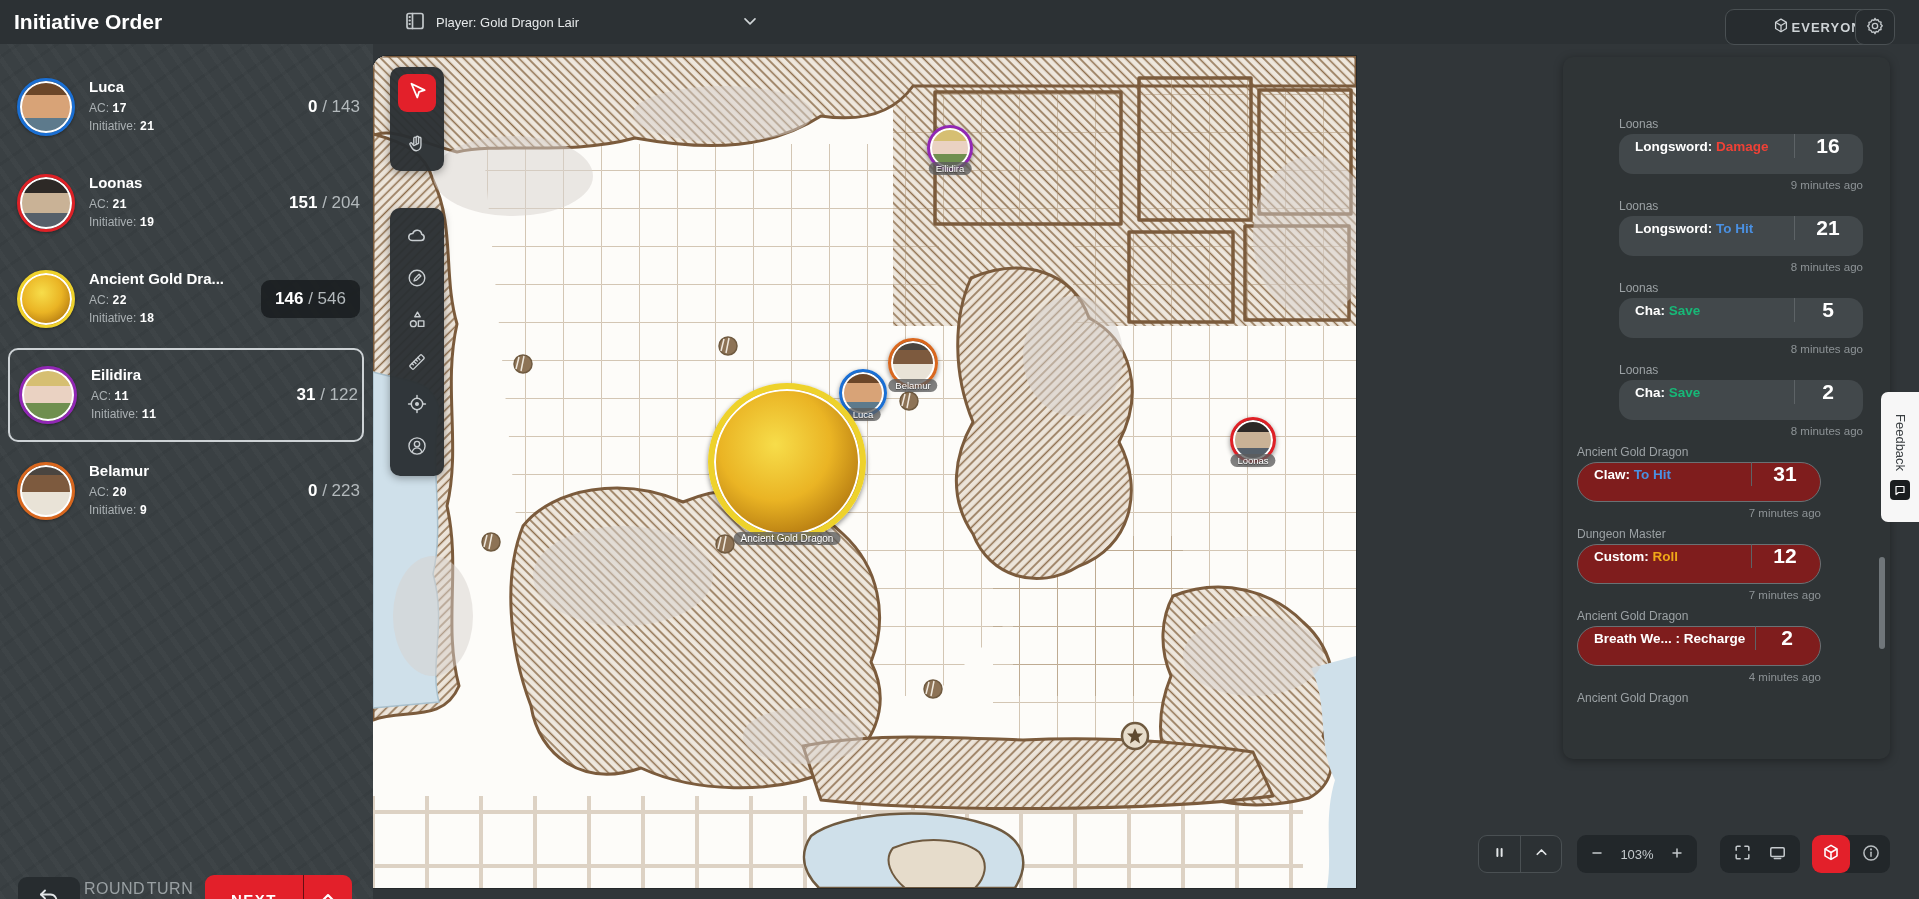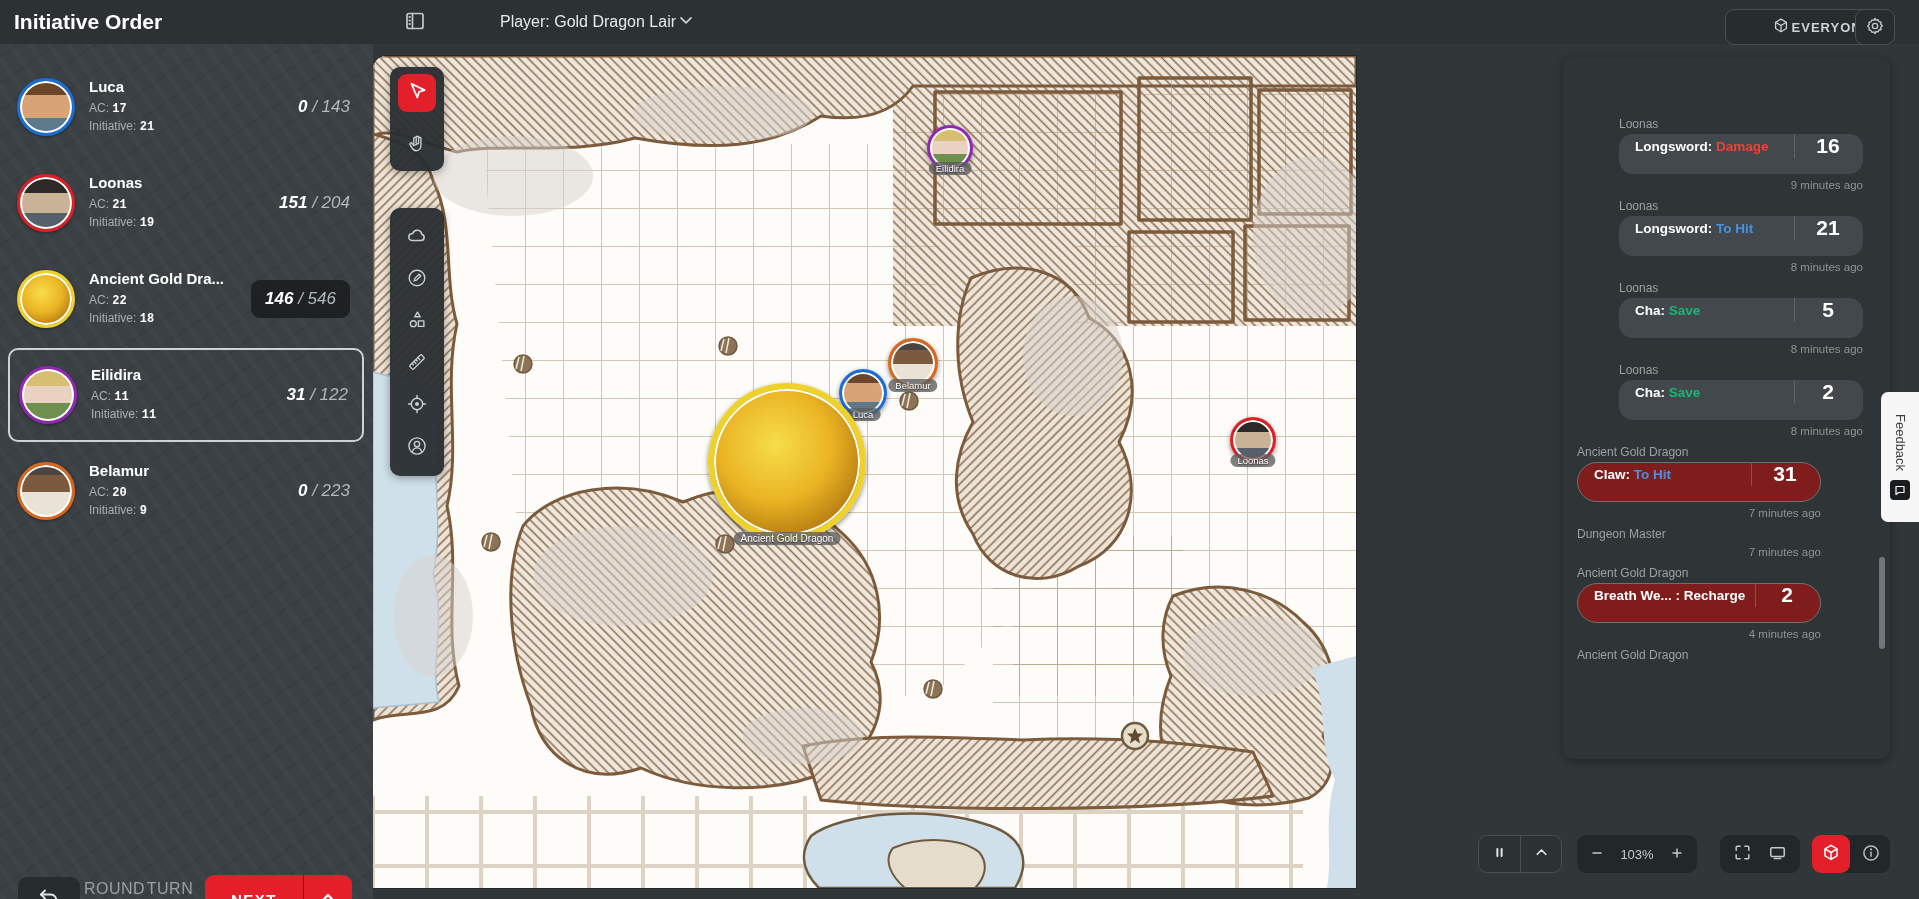--- a/index.html
+++ b/index.html
@@ -11,22 +11,22 @@
   
   .topbar { position:absolute; left:0; top:0; width:1919px; height:44px;
             background:#2c3134; z-index:40; }
   .app-title { position:absolute; left:14px; top:0; line-height:44px;
                font-size:21px; font-weight:bold; color:#fff; }
   .icon-btn { background:transparent; border:none; color:#c3c8cb; cursor:pointer;
               display:inline-flex; align-items:center; justify-content:center; }
   .journal-btn { position:absolute; left:396px; top:7px; width:38px; height:30px; }
   .journal-btn svg { width:24px; height:24px; }
   .map-select { position:absolute; left:436px; top:6px; height:32px; width:324px;
-                background:transparent; border:none; color:#e6e9ea; font-size:16px;
-                display:flex; align-items:center; justify-content:center;
+                background:transparent; border:none; color:#e6e9ea; font-size:13px;
+                display:flex; align-items:center; justify-content:space-between;
                 cursor:pointer; font-family:inherit; }
   .map-select svg { width:20px; height:20px; color:#cfd4d6; }
   .everyone-btn { position:absolute; left:1725px; top:9px; height:36px; width:164px;
                   background:#272c2f; border:1px solid #4a5053; border-radius:9px;
                   color:#ced3d6; font-weight:bold; font-size:13px; letter-spacing:1px;
                   display:flex; align-items:center; justify-content:center; gap:2px;
                   cursor:pointer; font-family:inherit;padding-left:45px; }
   .everyone-btn svg { width:18px; height:18px; }
   .everyone-btn .chev svg { width:14px; height:14px; }
   .gear-btn { position:absolute; left:1855px; top:9px; width:40px; height:36px;
@@ -68,21 +68,21 @@
                               repeating-linear-gradient(-35deg, rgba(0,0,0,.05) 0 3px, transparent 3px 22px); }
   .init-item { position:absolute; left:8px; width:356px; height:94px; border-radius:10px;
                display:flex; align-items:center; cursor:pointer; }
   .init-item.active { border:2px solid #cdd2d5; }
   .avatar { width:58px; height:58px; border-radius:50%; margin-left:9px; flex:none;
             box-shadow:inset 0 0 0 2px #fff, 0 1px 3px rgba(0,0,0,.4); }
   .init-info { margin-left:14px; flex:1; }
   .init-name { font-size:15px; font-weight:bold; color:#fff; margin-bottom:5px; }
   .init-stat { font-size:12px; color:#aab0b3; line-height:17px; }
   .init-stat b { color:#fff;font-family:Liberation Mono, monospace; }
-  .init-hp { margin-right:14px; font-size:17px; color:#fff; white-space:nowrap;font-style:italic; }
+  .init-hp { margin-right:4px; font-size:17px; color:#fff; white-space:nowrap; }
   .init-hp b { font-weight:bold; }
   .init-hp .hpmax { color:#b3b9bc; font-weight:normal; }
   .init-hp.boxed { background:rgba(25,28,31,.85); border-radius:9px; padding:9px 14px; }
 
   
   .undo-btn { position:absolute; left:18px; top:833px; width:62px; height:47px;
               background:#272c2f; border:none; border-radius:9px; color:#e2e5e7; z-index:25; }
   .undo-btn svg { width:24px; height:24px; }
   .tt-col { position:absolute; top:836px; width:60px; text-align:center; z-index:25; }
   .tt-label { font-size:16px; color:#9aa0a3; letter-spacing:.5px; }
@@ -475,20 +475,25 @@
           <div class="log-actor">Ancient Gold Dragon</div>
           <div class="log-pill">
             <span class="log-label">Claw: <span style="color:#4a90e2">To Hit</span></span>
             <span class="log-vdiv"></span>
             <span class="log-value">31</span>
           </div>
           <div class="log-time">7 minutes ago</div>
         </div>
         <div class="log-entry outlined">
           <div class="log-actor">Dungeon Master</div>
+          <div class="log-pill">
+            <span class="log-label">Custom: <span style="color:#f0a818">Roll</span></span>
+            <span class="log-vdiv"></span>
+            <span class="log-value">12</span>
+          </div>
           <div class="log-time">7 minutes ago</div>
         </div>
         <div class="log-entry outlined">
           <div class="log-actor">Ancient Gold Dragon</div>
           <div class="log-pill">
             <span class="log-label">Breath We... : <span style="color:#ffffff">Recharge</span></span>
             <span class="log-vdiv"></span>
             <span class="log-value">2</span>
           </div>
           <div class="log-time">4 minutes ago</div>

